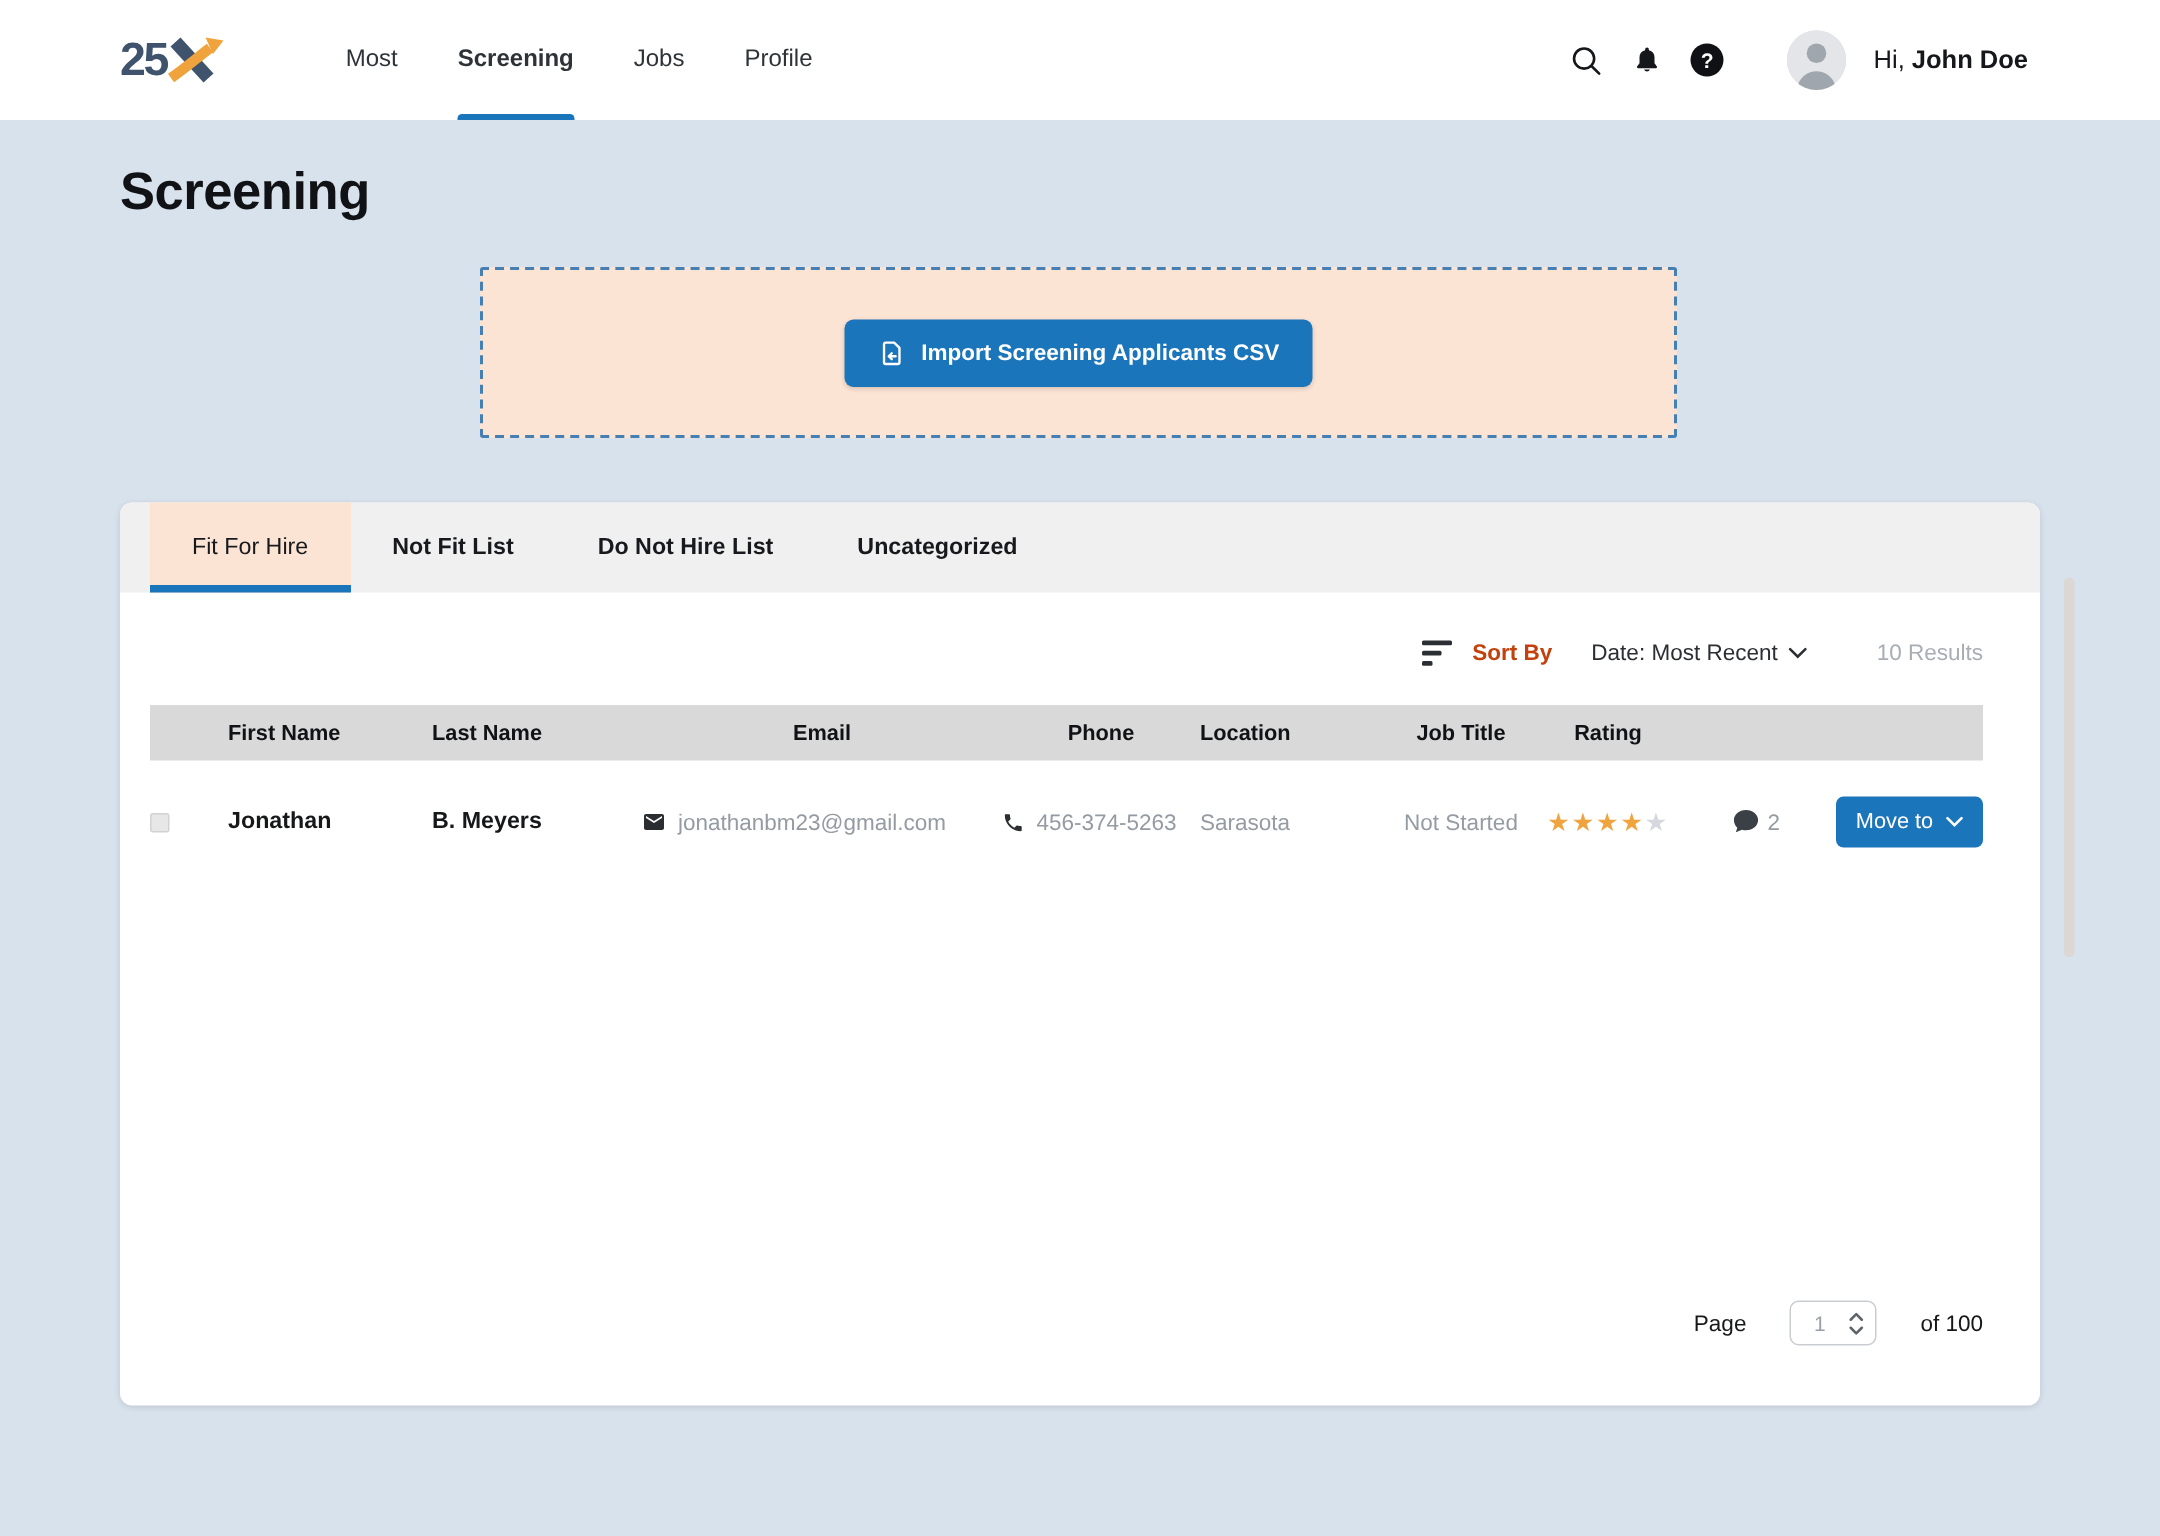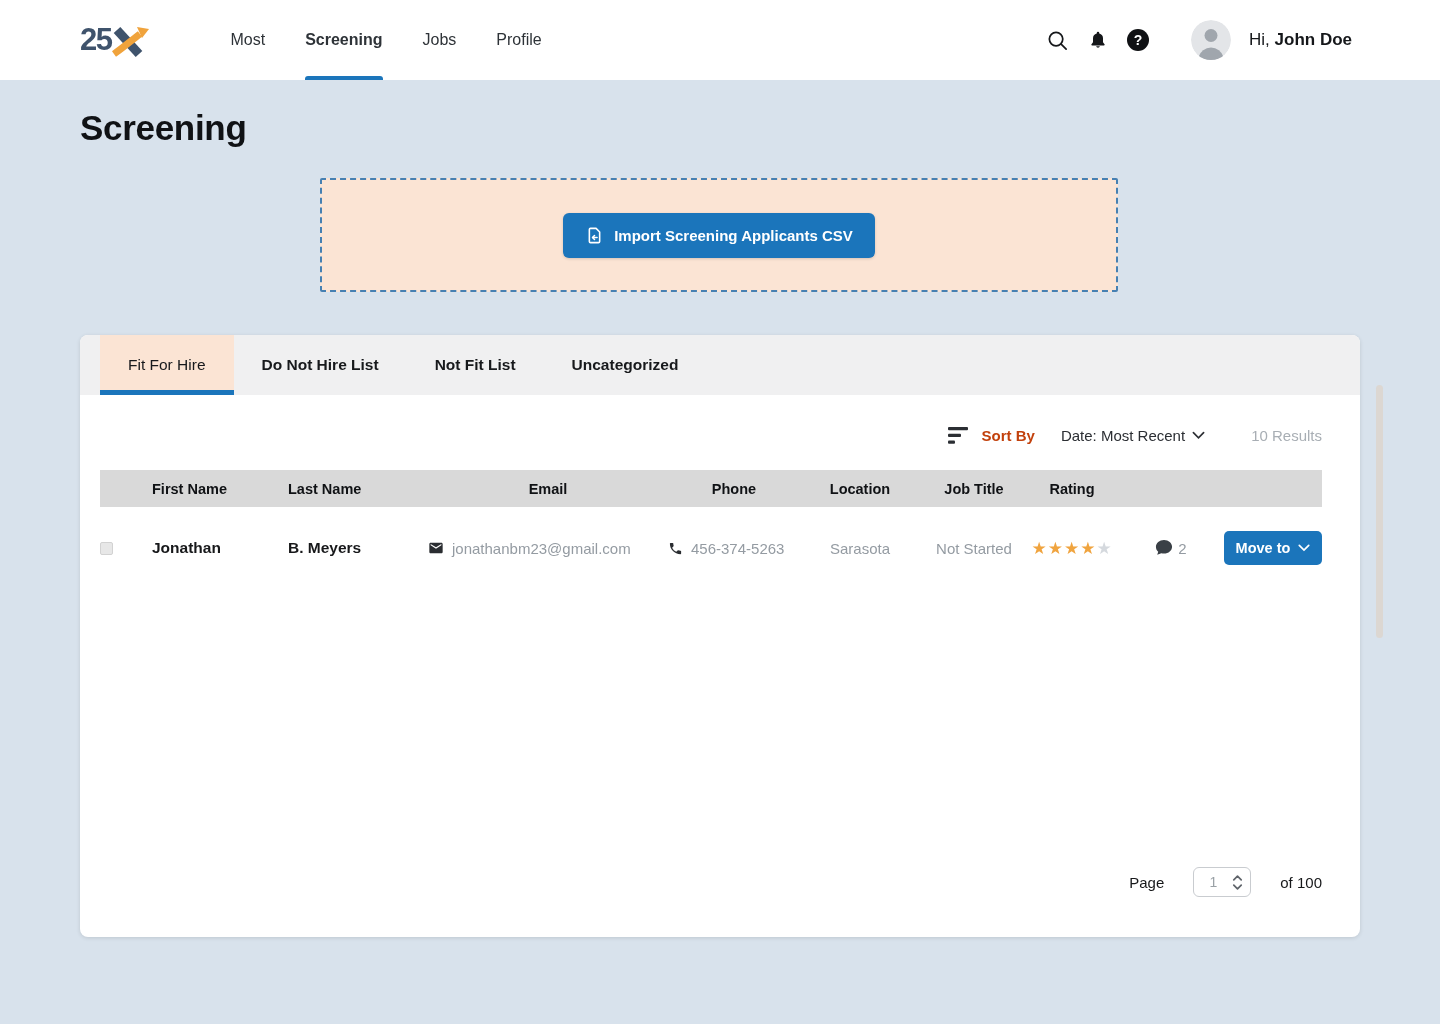--- a/index.html
+++ b/index.html
@@ -9,21 +9,21 @@
     background:#d8e2ec;
     position:relative;
     overflow:hidden;
     color:#17181a;
   }
   
   .header {
     position:absolute; top:0; left:0; width:1440px; height:80px;
     background:#ffffff; display:flex; align-items:center; z-index:5;
   }
-  .logo { margin-left:80px; display:flex; align-items:flex-end; gap:1px; cursor:pointer; }
+  .logo { margin-left:80px; display:flex; align-items:center; gap:1px; cursor:pointer; }
   .logo-num { font-size:31px; font-weight:800; color:#3f536c; letter-spacing:-1.5px; }
   .nav { display:flex; gap:40px; margin-left:80px; height:100%; align-items:stretch; }
   .nav-item {
     position:relative; display:flex; align-items:center;
     font-size:16px; font-weight:500; color:#2e3338; cursor:pointer;
   }
   .nav-item.active { font-weight:600; }
   .nav-underline {
     display:none; position:absolute; left:0; right:0; bottom:0; height:4px;
     background:#1b75bb; border-radius:3px 3px 0 0;
@@ -100,41 +100,41 @@
   }
   .trow {
     position:absolute; left:20px; top:190px; width:1222px; height:46px;
     display:flex; align-items:center; font-size:15px;
   }
   .c-check { width:52px; display:flex; align-items:center; }
   .c-first { width:136px; text-align:left; }
   .c-last  { width:140px; text-align:left; }
   .c-email { width:240px; }
   .c-phone { width:132px; }
-  .c-loc   { width:120px; text-align:center; }
+  .c-loc   { width:120px; text-align:left; }
   .c-job   { width:108px; text-align:center; }
   .c-rate  { width:88px;  text-align:center; }
   .c-comm  { width:108px; }
   .c-act   { width:98px; }
   .th-center { text-align:center; }
   .checkbox {
     width:13px; height:13px; background:#e7e7e7; border:1px solid #d2d2d2;
     border-radius:2px; cursor:pointer;
   }
   .name-cell { font-weight:700; color:#17181a; font-size:15.5px; }
   .icon-cell { display:flex; align-items:center; gap:8px; }
   .muted { color:#949ba2; }
   .stars { letter-spacing:1px; font-size:17px; line-height:1; white-space:nowrap; }
   .star { color:#d5d9de; }
   .star.filled { color:#f0a43f; }
   .comment-wrap { display:flex; align-items:center; justify-content:center; gap:3px; cursor:pointer; }
   .move-btn {
     width:98px; height:34px; background:#1b75bb; color:#ffffff; border:none;
     border-radius:5px; font-family:"Liberation Sans",sans-serif; font-size:14.5px;
-    font-weight:700; display:flex; align-items:center; justify-content:center; gap:8px; cursor:pointer;
+    font-weight:400; display:flex; align-items:center; justify-content:center; gap:8px; cursor:pointer;
   }
   
   .pagination {
     position:absolute; right:38px; top:530px; height:34px;
     display:flex; align-items:center; gap:29px; font-size:15px; color:#17181a;
   }
   .page-input-box {
     width:58px; height:30px; border:1px solid #c9ccd0; border-radius:6px;
     display:flex; align-items:center; padding:0 7px 0 6px; background:#fff;
   }
@@ -223,24 +223,24 @@
 </div>
 
 <div class="card">
 
   <div class="tabstrip">
     <div class="tab active">
       <span>Fit For Hire</span>
         <span class="tab-bar"></span>
     </div>
     <div class="tab">
+      <span>Not Fit List</span>
+    </div>
+    <div class="tab">
       <span>Do Not Hire List</span>
-    </div>
-    <div class="tab">
-      <span>Not Fit List</span>
     </div>
     <div class="tab">
       <span>Uncategorized</span>
     </div>
   </div>
 
   <div class="sort-row">
     <div class="sort-by">
       <span style="display:flex;">
         <svg width="24" height="19" viewBox="0 0 24 19" fill="#2b2e33">

